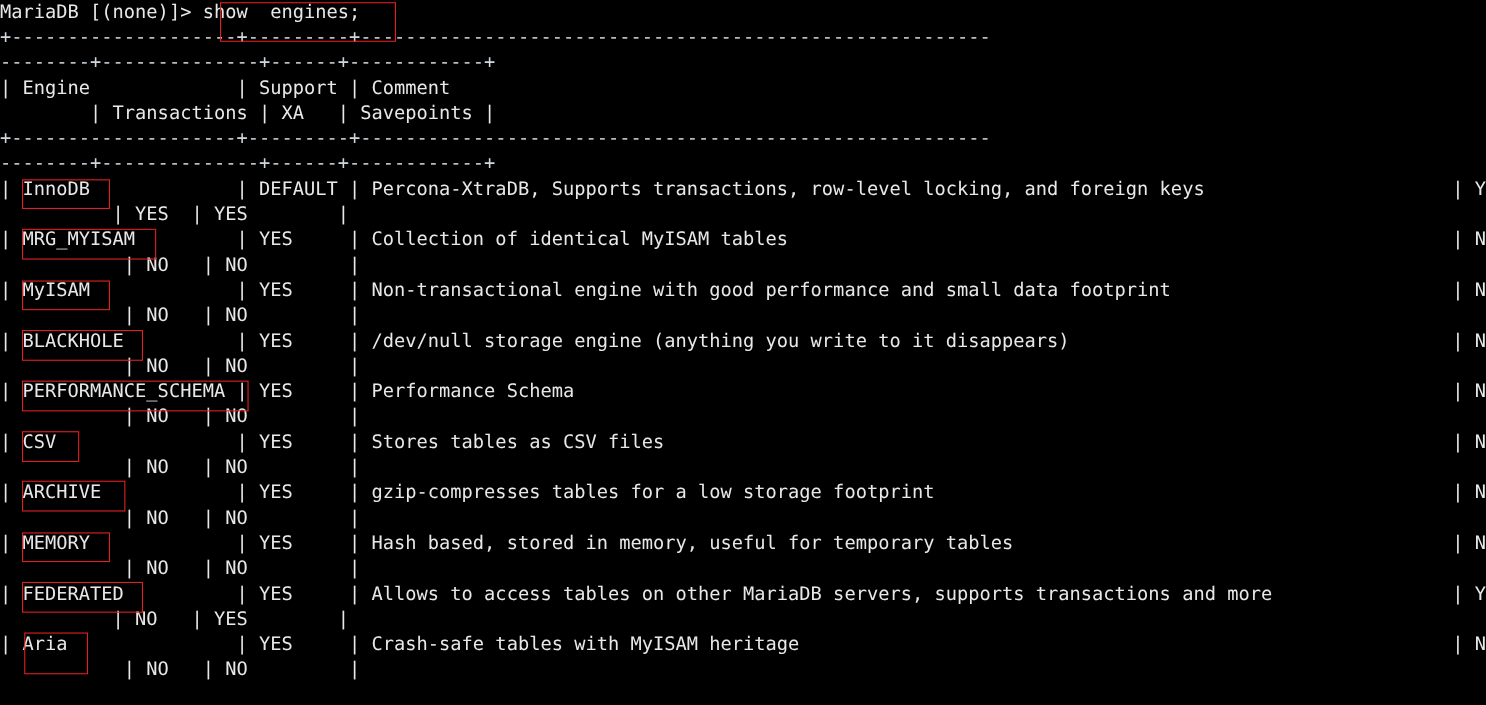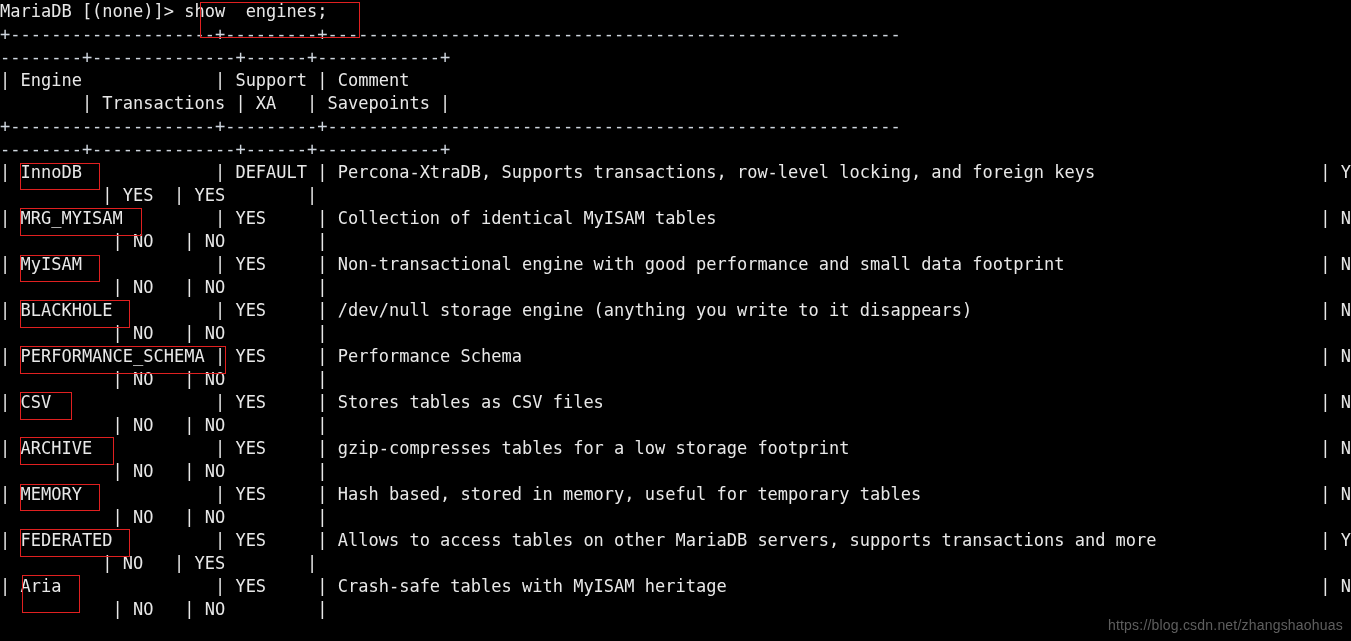--- a/index.html
+++ b/index.html
@@ -69,15 +69,14 @@
       <div class="hl-box" style="left: 20px; top: 255px; width: 80px; height: 27px; border-color: rgb(224, 32, 32);"></div>
       <div class="hl-box" style="left: 20px; top: 300px; width: 110px; height: 28px; border-color: rgb(224, 32, 32);"></div>
       <div class="hl-box" style="left: 20px; top: 346px; width: 206px; height: 28px; border-color: rgb(224, 32, 32);"></div>
       <div class="hl-box" style="left: 20px; top: 392px; width: 52px; height: 28px; border-color: rgb(224, 32, 32);"></div>
       <div class="hl-box" style="left: 20px; top: 437px; width: 94px; height: 28px; border-color: rgb(224, 32, 32);"></div>
       <div class="hl-box" style="left: 20px; top: 484px; width: 80px; height: 27px; border-color: rgb(224, 32, 32);"></div>
       <div class="hl-box" style="left: 20px; top: 529px; width: 110px; height: 28px; border-color: rgb(224, 32, 32);"></div>
       <div class="hl-box" style="left: 22px; top: 575px; width: 58px; height: 38px; border-color: rgb(224, 32, 32);"></div>
     </div>
 
-  <div id="watermark">https://blog.csdn.net/zhangshaohuas</div>
 
 </div>
 
 </body></html>

